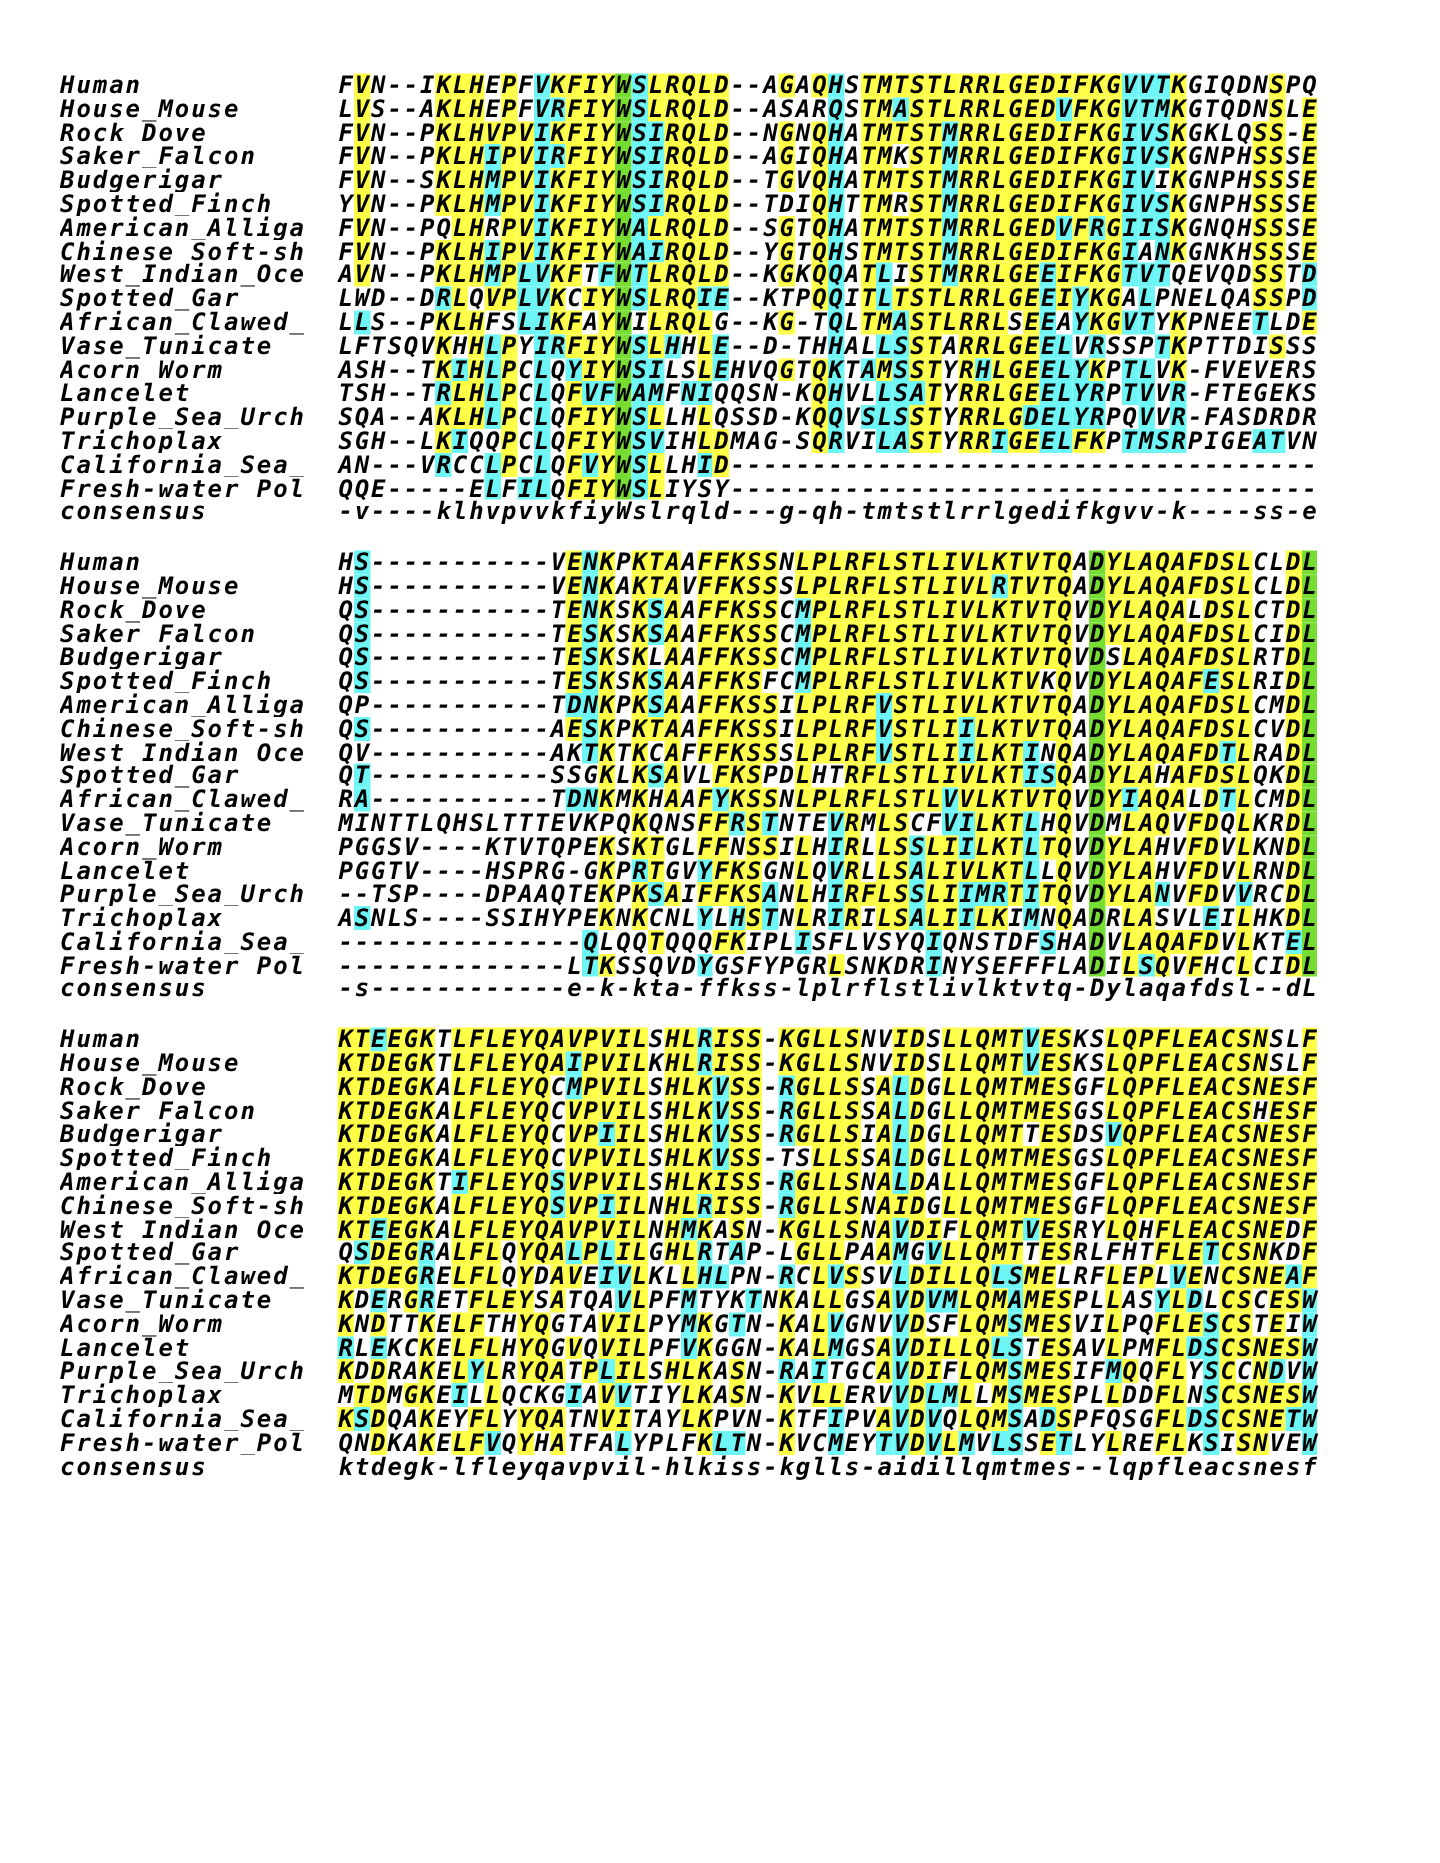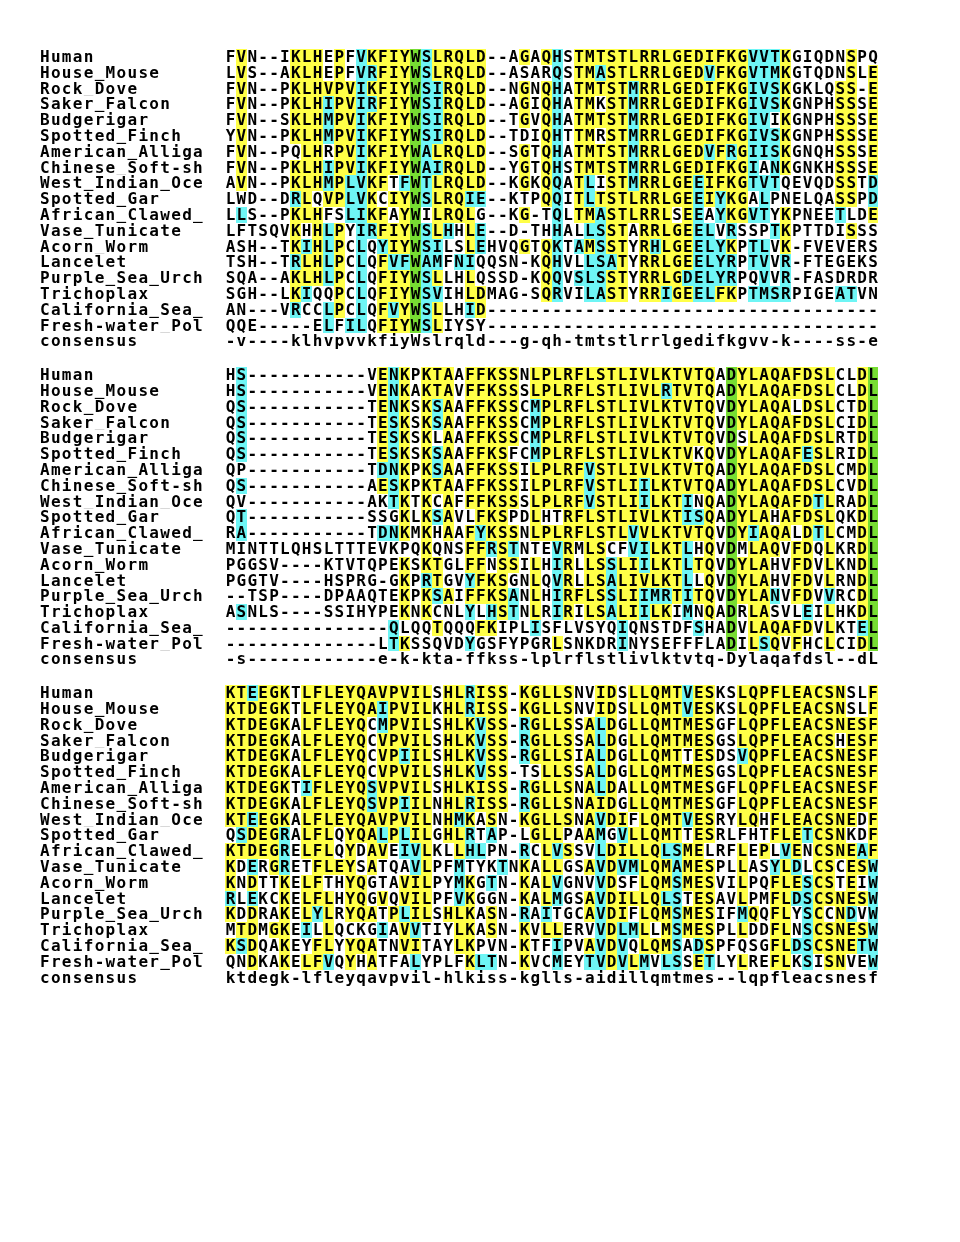--- a/index.html
+++ b/index.html
@@ -2,21 +2,21 @@
 <html><head>
 <meta charset="utf-8">
 <style>
   html,body{margin:0;padding:0;}
   body{
     width:960px;height:1242px;background:#ffffff;position:relative;
     font-family:"DejaVu Sans Mono","Liberation Mono",monospace;
     font-weight:bold;color:#000;
   }
   .wrap{position:absolute;left:40px;top:49px;}
-  .block{margin-bottom:18px;}
+  .block{margin-bottom:18px;font-style:italic;}
   .row{height:15.8px;line-height:15.8px;white-space:nowrap;font-size:16px;}
   .name{display:inline-block;width:185px;letter-spacing:1.3px;vertical-align:top;overflow:hidden;}
   .seq{display:inline-block;vertical-align:top;}
   .cell{display:inline-block;width:10.9px;height:15.8px;text-align:center;vertical-align:top;}
   .y{background:var(--c-identical);}
   .c{background:var(--c-similar);}
   .g{background:var(--c-conserved);}
 </style>
 </head>
 <body style="--c-identical: #ffff47; --c-similar: #6ef5f5; --c-conserved: #77dd33; color: rgb(0, 0, 0); background: rgb(255, 255, 255);">

